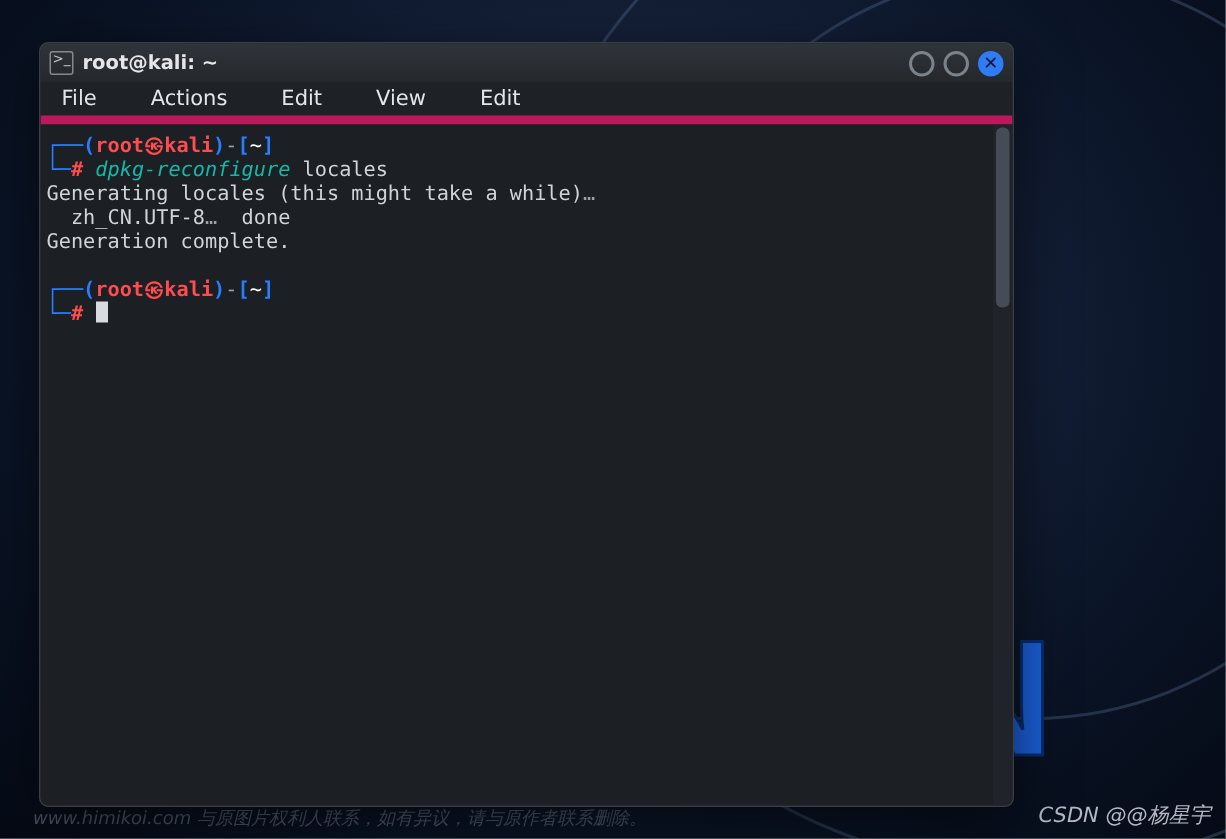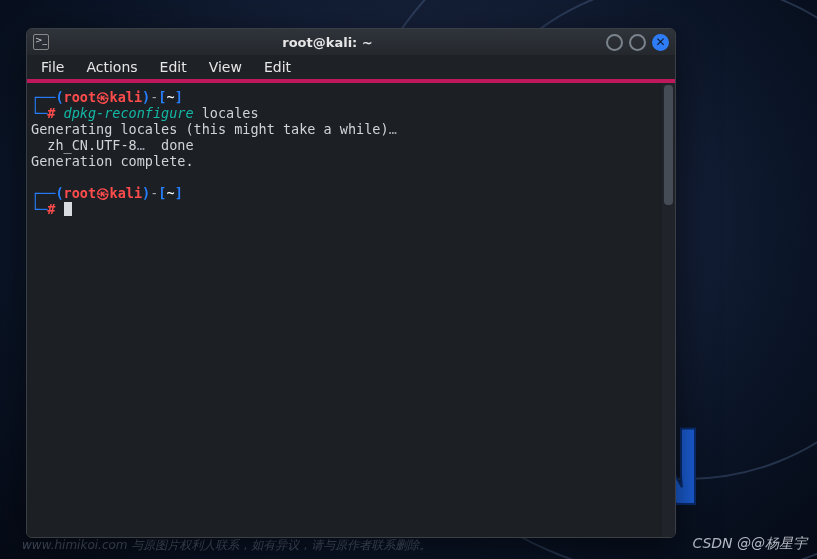--- a/index.html
+++ b/index.html
@@ -68,40 +68,40 @@
     gap: 6px;
   }
   .titlebar .app-icon {
     width: 16px; height: 16px;
     border: 1px solid #888; border-radius: 2px;
     display: flex; align-items: flex-start; justify-content: flex-start;
     font-size: 9px; color:#ccc; padding:1px 0 0 1px;
     line-height: 1;
   }
   .titlebar .title {
-    flex: 1; text-align: center;
+    flex: 1; 
     font-size: 13px; font-weight: 600; color: #e6e6e6;
   }
   .win-btn {
     width: 17px; height: 17px; border-radius: 50%;
     border: 2px solid #7a828c;
     background: transparent;
     display: flex; align-items: center; justify-content: center;
   }
   .win-btn.close {
     background: #2e7cf6;
     border-color: #2e7cf6;
     color: #0b1a33; font-size: 12px; font-weight: 900; line-height: 1;
   }
   .menubar {
     height: 28px;
     display: flex; align-items: center;
-    padding: 0 4px; gap: 2px;
+    padding: 0 4px; gap: 16px;
     background: #1e2227;
-    border-bottom: 4px solid #be185d;
+    border-bottom: 6px solid #be185d;
   }
   .menu-item {
     padding: 3px 10px;
     font-size: 14px; color: #e6e6e6;
     border-radius: 3px;
     cursor: default;
   }
   .term-body {
     flex: 1;
     background: #1c1f24;

